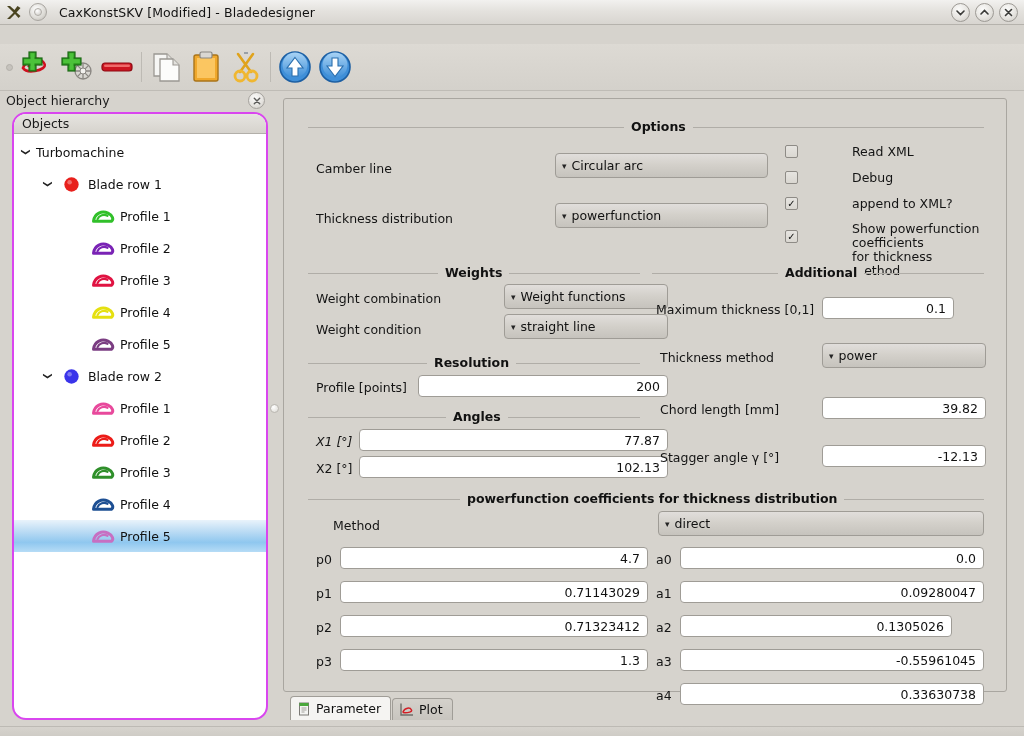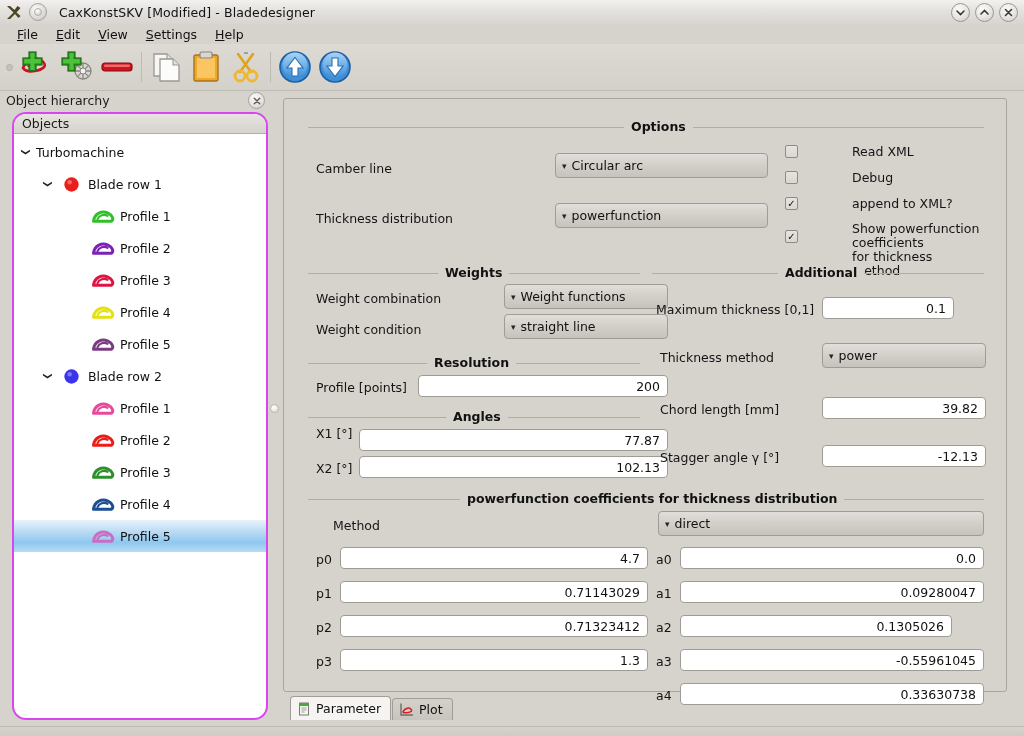--- a/index.html
+++ b/index.html
@@ -208,27 +208,20 @@
           </svg>
       </div>
       <div class="tb-btn">
         <svg width="9" height="9" viewBox="0 0 9 9">
             <path d="M1.5 1.5 L7.5 7.5 M7.5 1.5 L1.5 7.5" stroke="#3a3a38" stroke-width="1.6" stroke-linecap="round"></path>
           </svg>
       </div>
     </div>
   </div>
 
-  <div class="menubar">
-    <div class="menuitem"><u>F</u><span>ile</span></div>
-    <div class="menuitem"><u>E</u><span>dit</span></div>
-    <div class="menuitem"><u>V</u><span>iew</span></div>
-    <div class="menuitem"><u>S</u><span>ettings</span></div>
-    <div class="menuitem"><u>H</u><span>elp</span></div>
-  </div>
 
   <div class="toolbar">
     <div class="tb-grip"></div>
 
     <div class="tbi">
       <svg width="36" height="34" viewBox="0 0 36 34">
         <path d="M4 18 C8 8, 20 6, 25 13 C28 17, 22 20, 16 21 C10 22, 6 21, 4 18 Z" fill="none" stroke="#cf1020" stroke-width="2.6"></path>
         <path d="M9 17 C12 12, 19 11, 21 15" fill="none" stroke="#cf1020" stroke-width="2"></path>
         <g>
           <rect x="10" y="2" width="7" height="19" fill="#2f9c22" stroke="#1d6b16" stroke-width="1.2"></rect>
@@ -538,21 +531,21 @@
       <div class="lbl" style="left:8px; top:25px;">Profile [points]</div>
       <div class="field" style="left:110px; top:20px; width:250px;">
         <span>200</span>
       </div>
     </div>
 
     <div class="groupbox" style="left:24px; top:310px; width:332px; height:78px;">
       <div class="gb-line"></div>
       <div class="gb-title" style="left:138px;">Angles</div>
 
-      <div class="lbl" style="left:8px; top:17px;">X1 [°]</div>
+      <div class="lbl" style="left:8px; top:25px;font-style:italic;">X1 [°]</div>
       <div class="field" style="left:51px; top:20px; width:309px;">
         <span>77.87</span>
       </div>
 
       <div class="lbl" style="left:8px; top:52px;">X2 [°]</div>
       <div class="field" style="left:51px; top:47px; width:309px;">
         <span>102.13</span>
       </div>
     </div>
 

